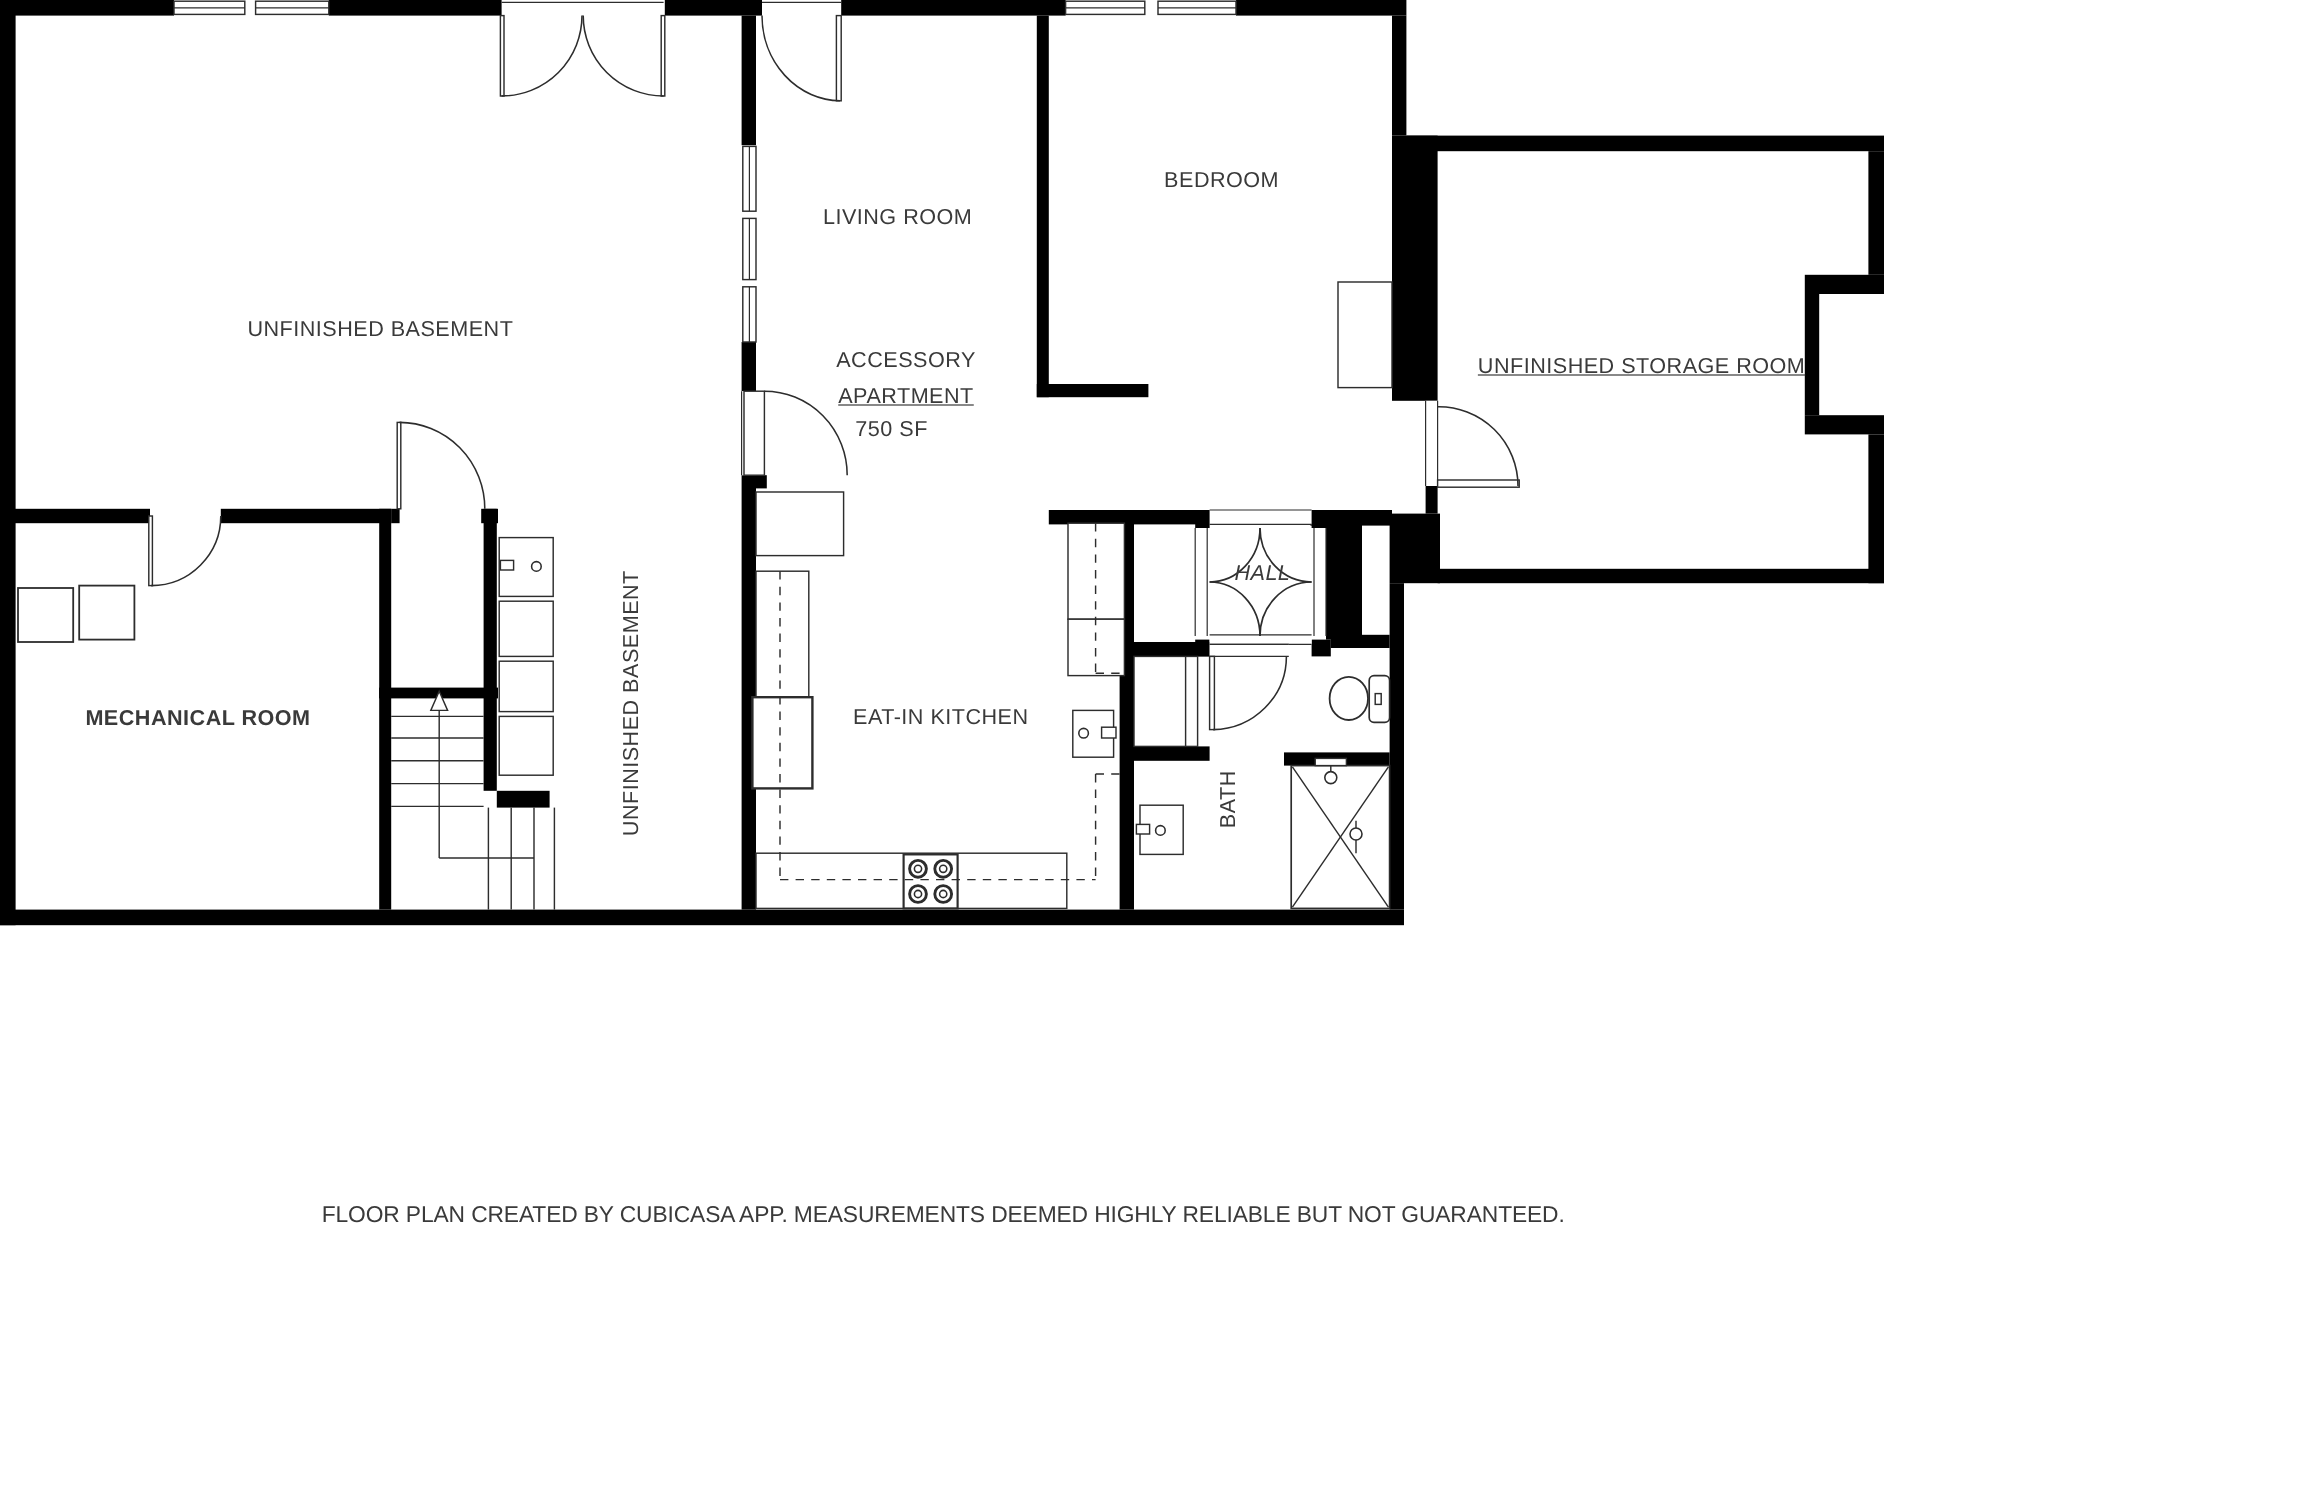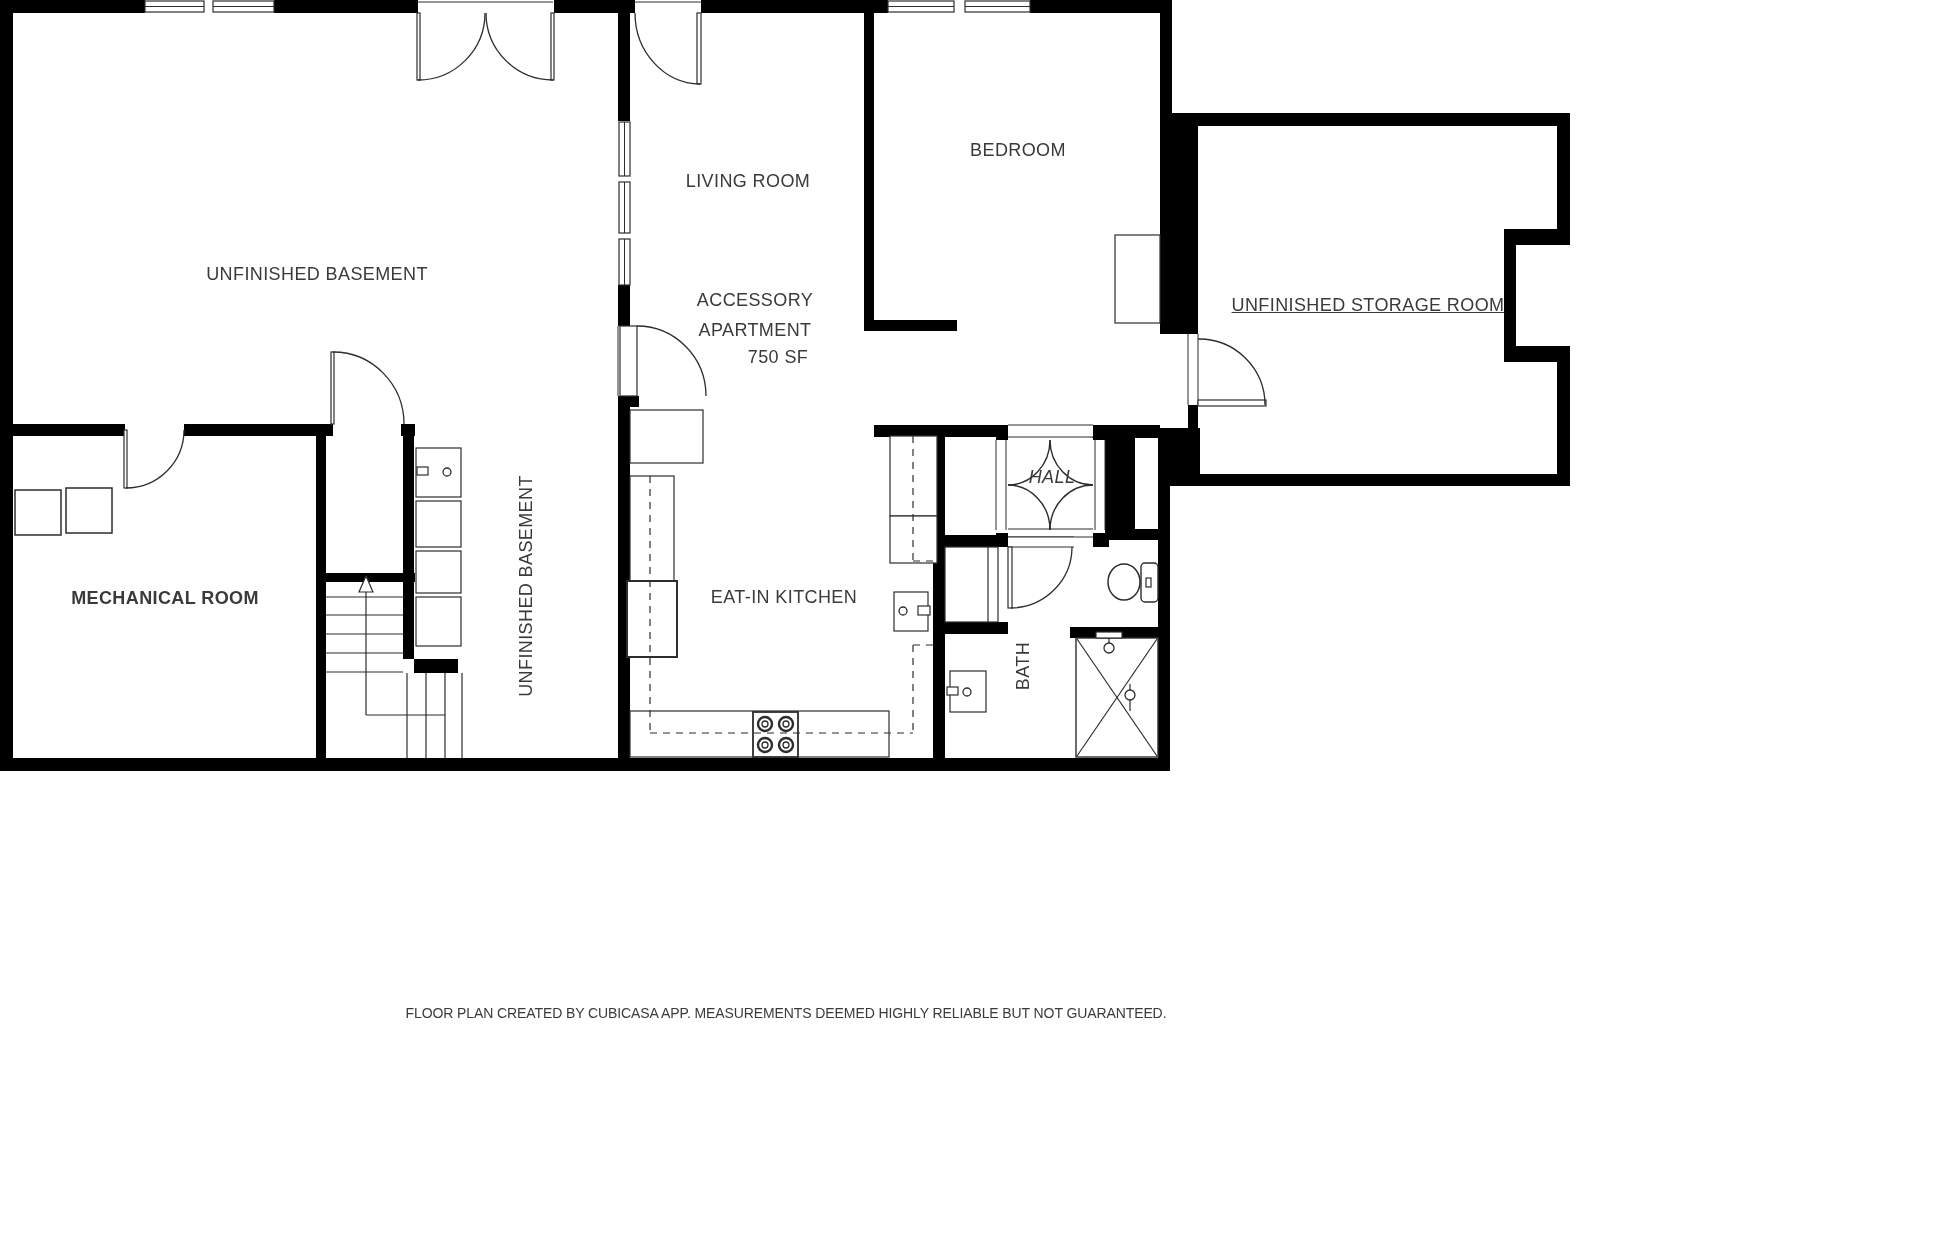--- a/index.html
+++ b/index.html
@@ -3,21 +3,21 @@
 <meta charset="utf-8">
 <style>
   html,body{margin:0;padding:0;background:#ffffff;}
   #stage{position:relative;width:1934px;height:1254px;background:#ffffff;overflow:hidden;
          font-family:"Liberation Sans","DejaVu Sans",sans-serif;}
   #vector-layer{position:absolute;left:0;top:0;}
   .room-label{position:absolute;white-space:pre;color:#3a3a3a;font-size:18px;letter-spacing:.4px;
               transform:translate(-50%,-50%);line-height:1.0;}
   .room-label.vert{transform:translate(-50%,-50%) rotate(-90deg);}
   #footer-note{position:absolute;left:786px;top:1013px;transform:translate(-50%,-50%);
-               color:#3a3a3a;font-size:14px;letter-spacing:-.1px;white-space:nowrap;}
+               color:#3a3a3a;font-size:19px;letter-spacing:-.1px;white-space:nowrap;}
 </style>
 </head>
 <body>
 
 <div id="stage">
   <svg id="vector-layer" width="1934" height="1254">
       <rect x="0" y="0" width="13" height="771" fill="#000000"></rect>
       <rect x="0" y="0" width="145" height="13" fill="#000000"></rect>
       <rect x="274" y="0" width="144" height="13" fill="#000000"></rect>
       <rect x="554" y="0" width="81" height="13" fill="#000000"></rect>
@@ -178,22 +178,22 @@
       <circle cx="447" cy="472" r="4" fill="#fff" stroke="#2d2d2d" stroke-width="1.3"></circle>
       <circle cx="1109" cy="648" r="5" fill="#fff" stroke="#2d2d2d" stroke-width="1.3"></circle>
       <circle cx="1130" cy="695" r="5" fill="#fff" stroke="#2d2d2d" stroke-width="1.3"></circle>
       <ellipse cx="1124" cy="582" rx="16" ry="18" fill="#fff" stroke="#2d2d2d" stroke-width="1.5"></ellipse>
       <polygon points="366,576 359,592 373,592" fill="#fff" stroke="#2d2d2d" stroke-width="1.2"></polygon>
     </svg>
   <div id="labels-layer">
       <div class="room-label" style="left: 317px; top: 274px;">UNFINISHED BASEMENT</div>
       <div class="room-label" style="left: 748px; top: 181px;">LIVING ROOM</div>
       <div class="room-label" style="left: 755px; top: 300px;">ACCESSORY</div>
-      <div class="room-label" style="left: 755px; top: 330px;">APARTMENT</div>
-      <div class="room-label" style="left: 778px; top: 357px;">750 SF</div>
+      <div class="room-label" style="left: 755px; top: 330px; text-decoration: underline;">APARTMENT</div>
+      <div class="room-label" style="left: 743px; top: 357px;">750 SF</div>
       <div class="room-label" style="left: 1018px; top: 150px;">BEDROOM</div>
       <div class="room-label" style="left: 1368px; top: 305px; text-decoration: underline;">UNFINISHED STORAGE ROOM</div>
       <div class="room-label" style="left: 165px; top: 598px; font-weight: bold;">MECHANICAL ROOM</div>
       <div class="room-label vert" style="left: 526px; top: 586px;">UNFINISHED BASEMENT</div>
       <div class="room-label" style="left: 784px; top: 597px; text-align: center;">EAT-IN KITCHEN</div>
       <div class="room-label" style="left: 1052px; top: 477px; font-style: italic;">HALL</div>
       <div class="room-label vert" style="left: 1023px; top: 666px;">BATH</div>
     </div>
   <div id="footer-note">FLOOR PLAN CREATED BY CUBICASA APP. MEASUREMENTS DEEMED HIGHLY RELIABLE BUT NOT GUARANTEED.</div>
 </div>

